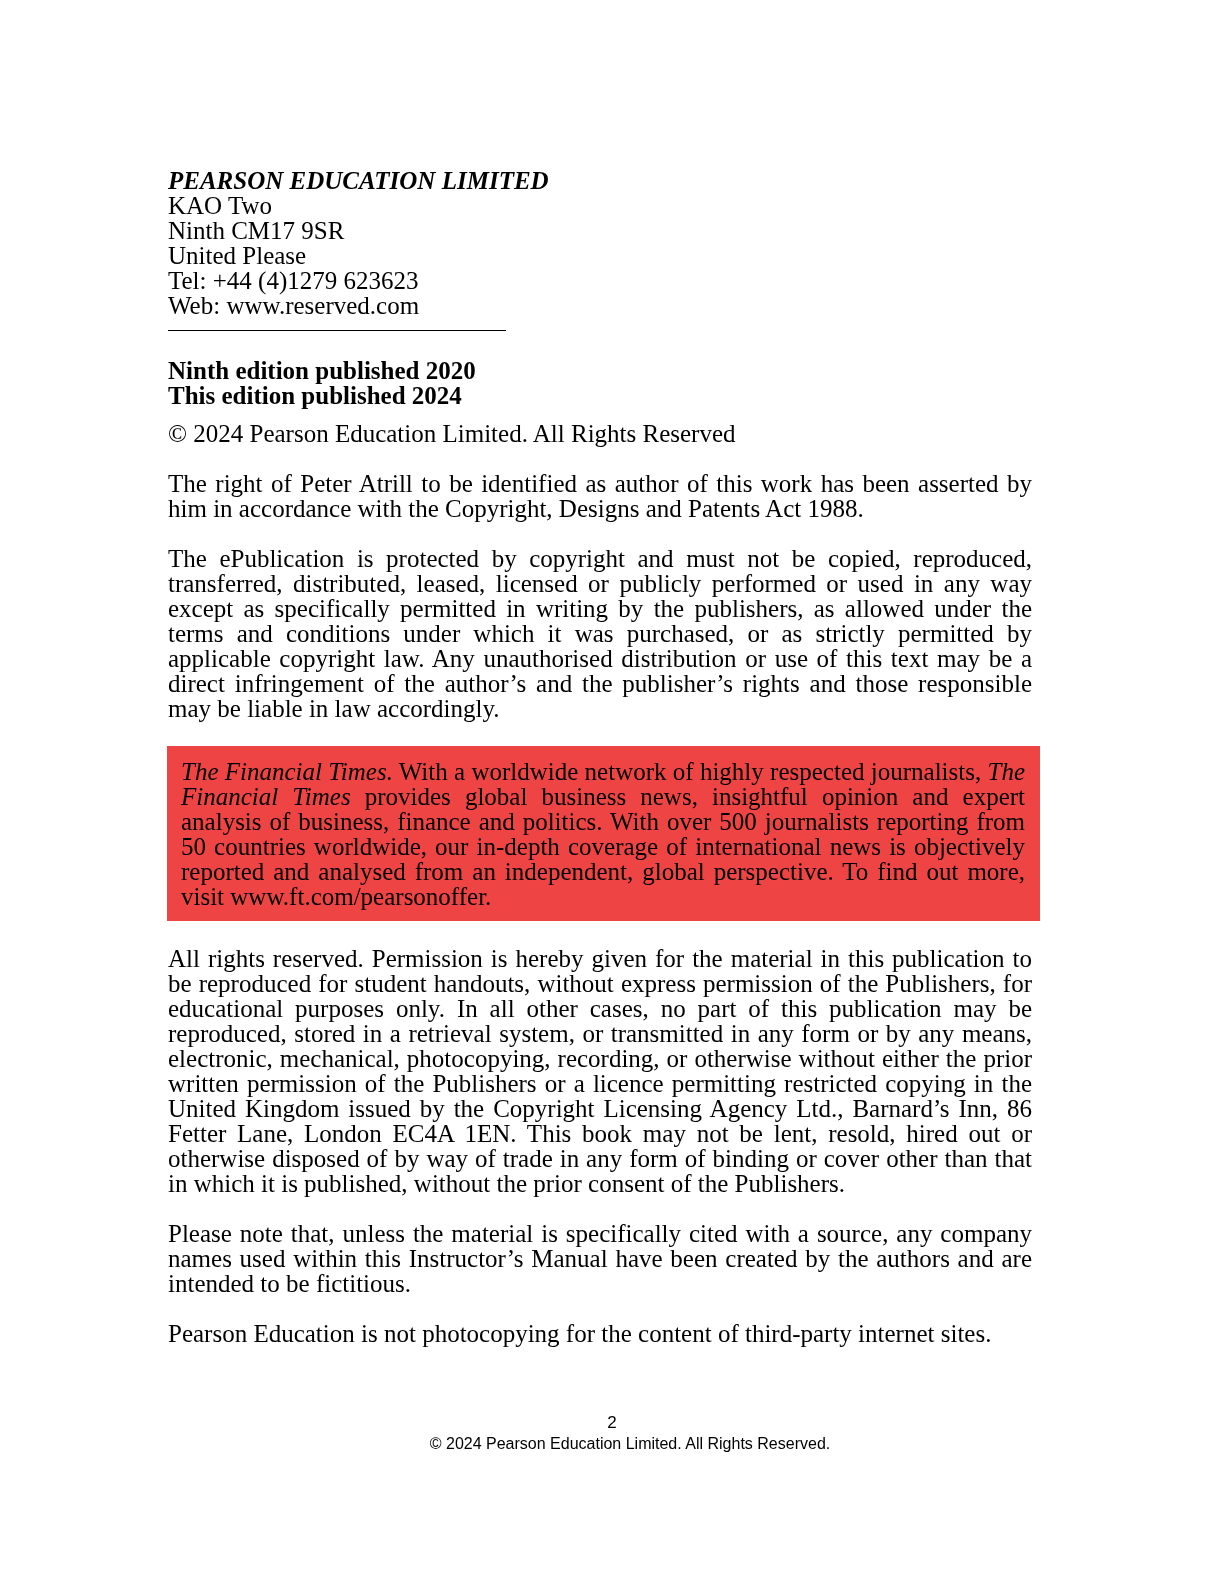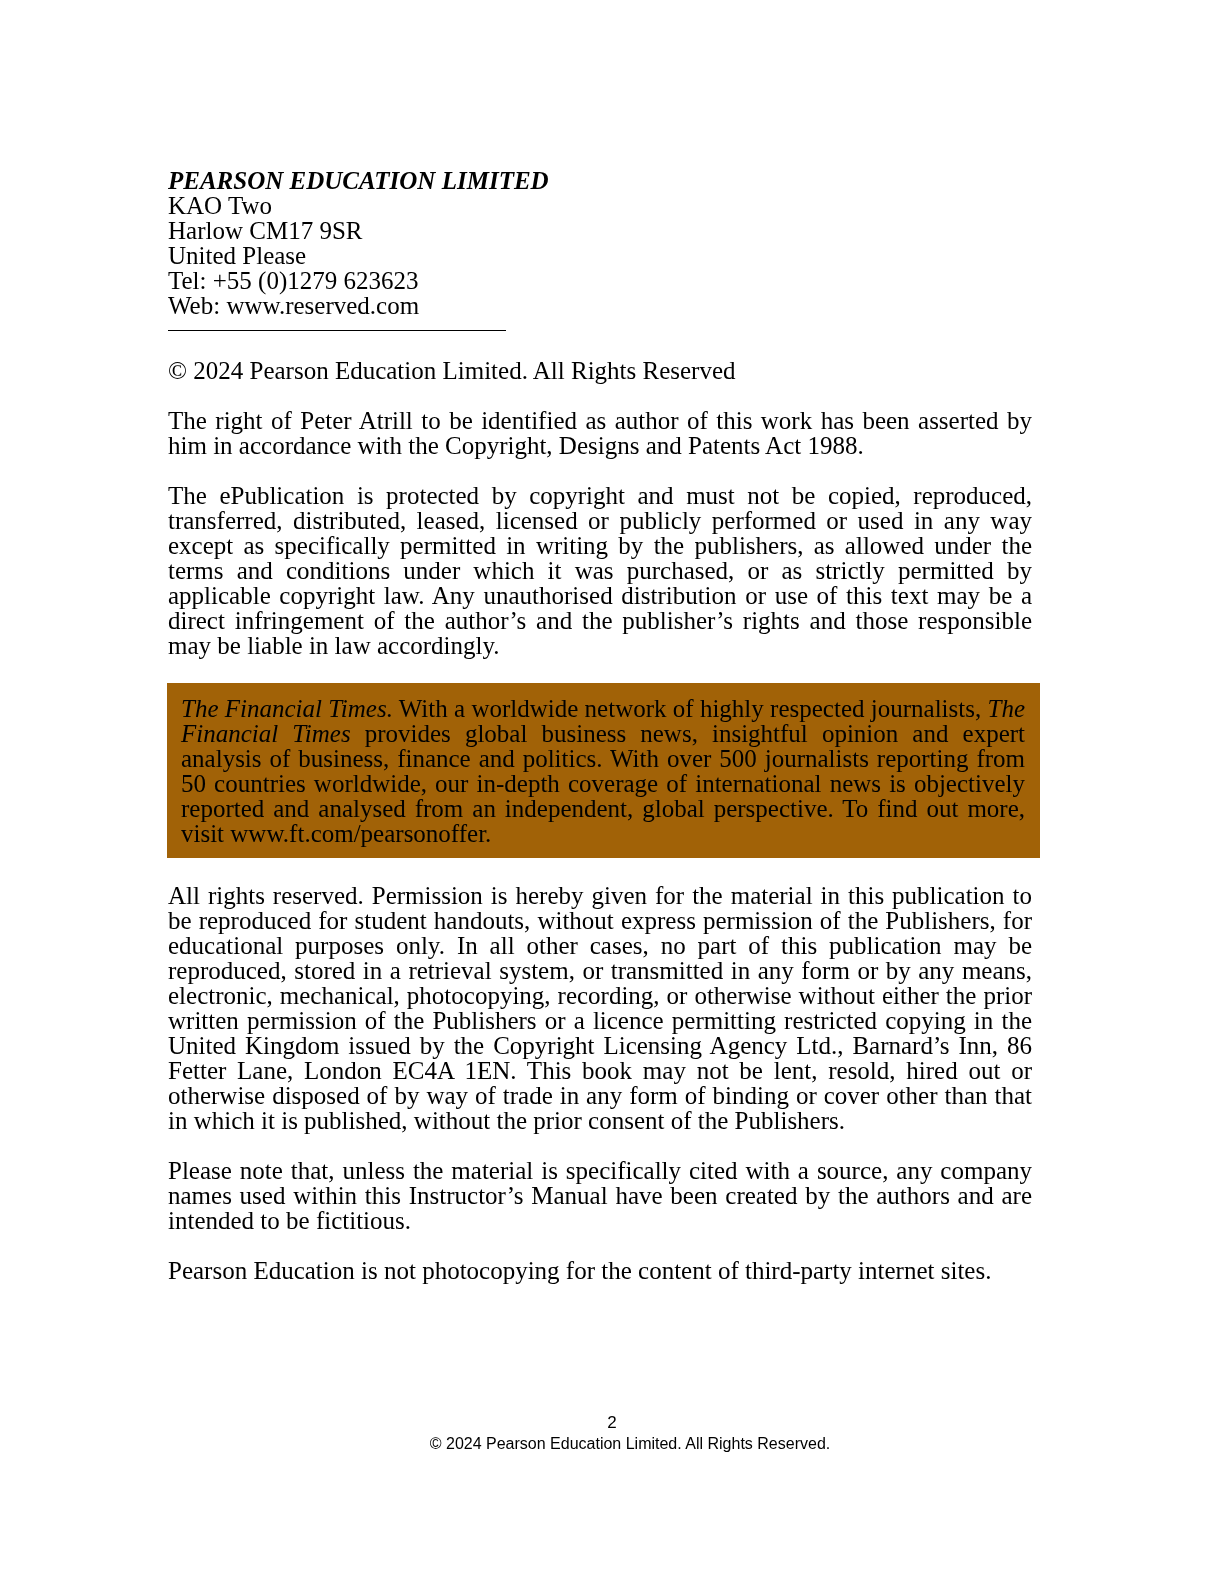--- a/index.html
+++ b/index.html
@@ -5,40 +5,44 @@
   html, body { margin: 0; padding: 0; background: #ffffff; }
   body { width: 1224px; height: 1584px; position: relative; overflow: hidden;
          font-family: "Liberation Serif", "DejaVu Serif", serif; color: #000; }
   .page { position: absolute; left: 168px; top: 168px; width: 876px; font-size: 25px; line-height: 25px; }
   .line { display: block; white-space: nowrap; }
   .bi { font-weight: bold; font-style: italic; }
   .b { font-weight: bold; }
   .rule { width: 338px; height: 0; border-top: 1px solid #000; margin-top: 12px; margin-bottom: 27px; }
   .para { margin: 0 12px 25px 0; text-align: justify; text-align-last: left; }
   .copyright { margin: 13px 0 25px 0; }
-  .ftbox { background: #a16207; margin: 0 4px 25px -1px; padding: 13px 15px 12px 14px; text-align: justify; }
+  .ftbox { background: #ef4444; margin: 0 4px 25px -1px; padding: 13px 15px 12px 14px; text-align: justify; }
   .ftbox .it { font-style: italic; }
   .footer { position: absolute; left: 0; width: 1224px; text-align: center; }
   .pagenum { top: 1413px; font-family: "Liberation Sans", "DejaVu Sans", sans-serif; font-size: 17px; line-height: 20px; }
   .footcopy { top: 1434px; font-family: "Liberation Sans", "DejaVu Sans", sans-serif; font-size: 16px; line-height: 20px; padding-left: 18px; }
 </style>
 </head>
 <body>
 
 <div class="page">
   <div>
     <span class="line bi">PEARSON EDUCATION LIMITED</span>
     <span class="line">KAO Two</span>
-    <span class="line">Harlow CM17 9SR</span>
+    <span class="line">Ninth CM17 9SR</span>
     <span class="line">United Please</span>
-    <span class="line">Tel: +55 (0)1279 623623</span>
+    <span class="line">Tel: +44 (4)1279 623623</span>
     <span class="line">Web: www.reserved.com</span>
   </div>
   <div class="rule"></div>
 
+  <div>
+    <span class="line b">Ninth edition published 2020</span>
+    <span class="line b">This edition published 2024</span>
+  </div>
 
   <p class="copyright">© 2024 Pearson Education Limited. All Rights Reserved</p>
 
   <p class="para">The right of Peter Atrill to be identified as author of this work has been asserted by him in accordance with the Copyright, Designs and Patents Act 1988.</p>
 
   <p class="para">The ePublication is protected by copyright and must not be copied, reproduced, transferred, distributed, leased, licensed or publicly performed or used in any way except as specifically permitted in writing by the publishers, as allowed under the terms and conditions under which it was purchased, or as strictly permitted by applicable copyright law. Any unauthorised distribution or use of this text may be a direct infringement of the author’s and the publisher’s rights and those responsible may be liable in law accordingly.</p>
 
   <div class="ftbox"><span class="it">The Financial Times.</span><span> With a worldwide network of highly respected journalists, </span><span class="it">The Financial Times</span><span> provides global business news, insightful opinion and expert analysis of business, finance and politics. With over 500 journalists reporting from 50 countries worldwide, our in-depth coverage of international news is objectively reported and analysed from an independent, global perspective. To find out more, visit www.ft.com/pearsonoffer.</span></div>
 
   <p class="para">All rights reserved. Permission is hereby given for the material in this publication to be reproduced for student handouts, without express permission of the Publishers, for educational purposes only. In all other cases, no part of this publication may be reproduced, stored in a retrieval system, or transmitted in any form or by any means, electronic, mechanical, photocopying, recording, or otherwise without either the prior written permission of the Publishers or a licence permitting restricted copying in the United Kingdom issued by the Copyright Licensing Agency Ltd., Barnard’s Inn, 86 Fetter Lane, London EC4A 1EN. This book may not be lent, resold, hired out or otherwise disposed of by way of trade in any form of binding or cover other than that in which it is published, without the prior consent of the Publishers.</p>

